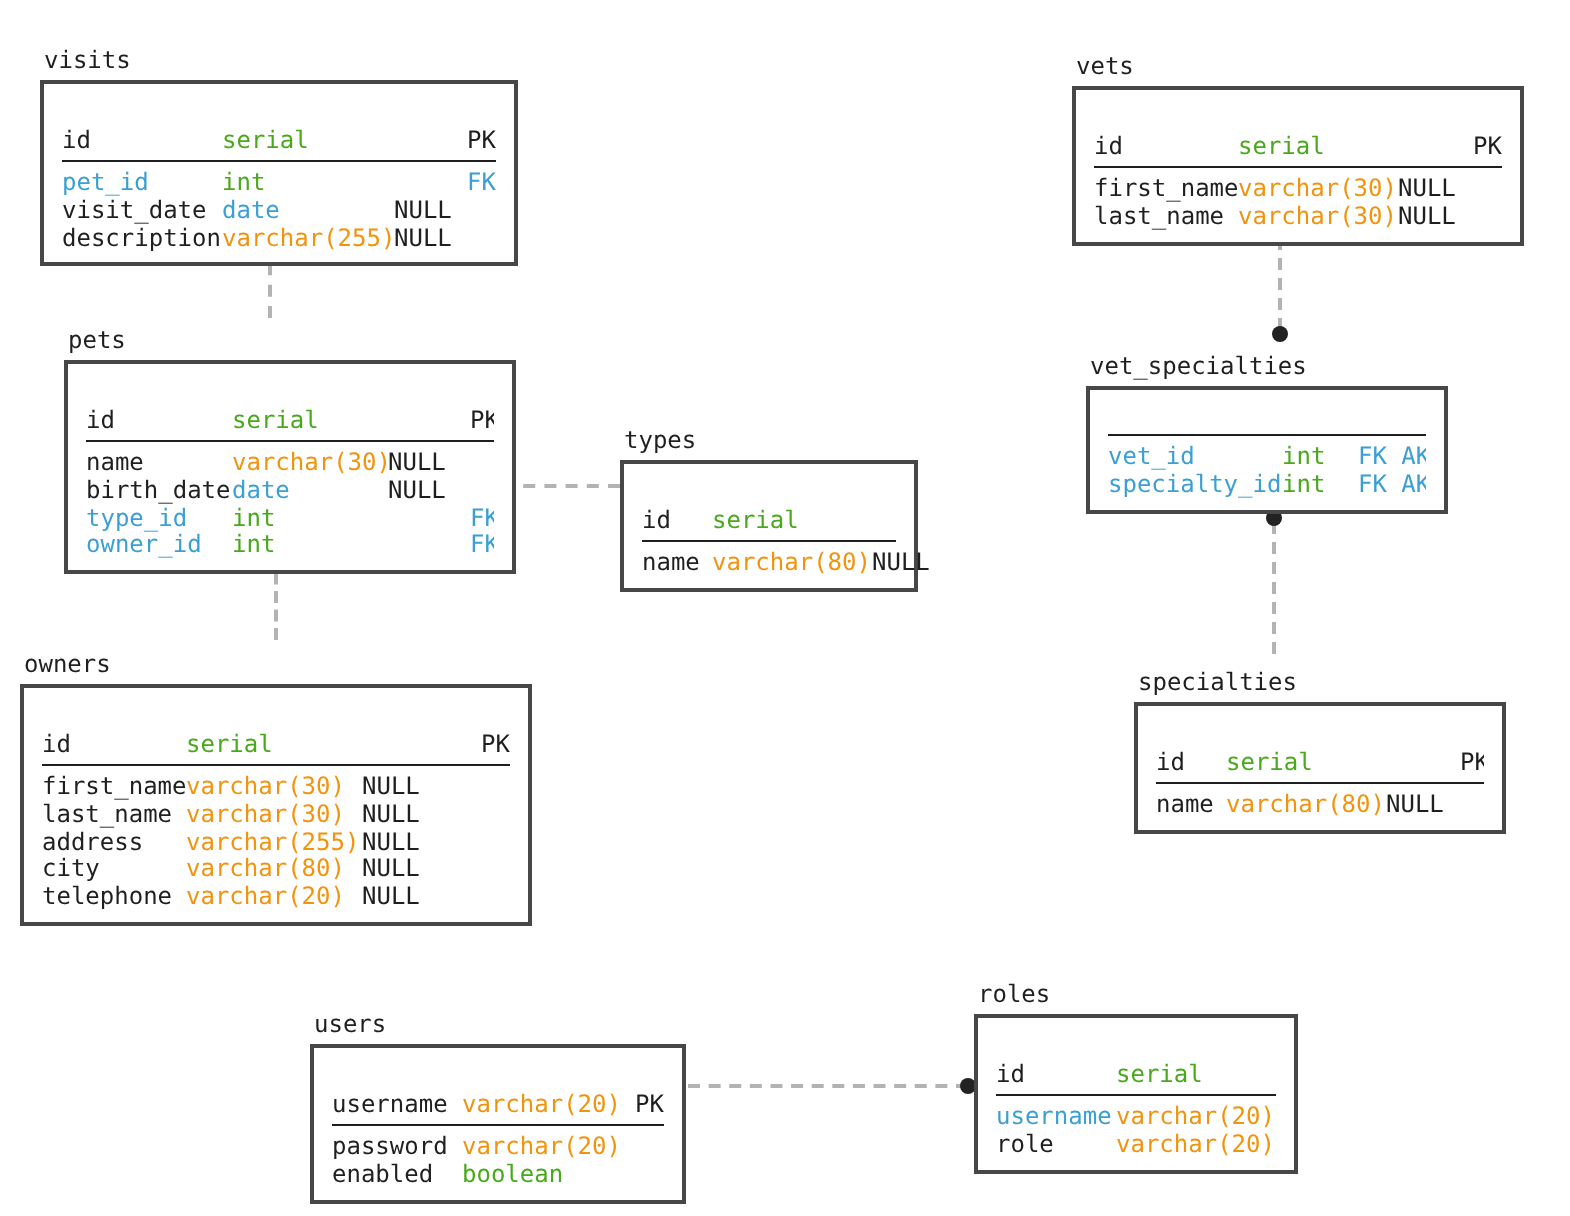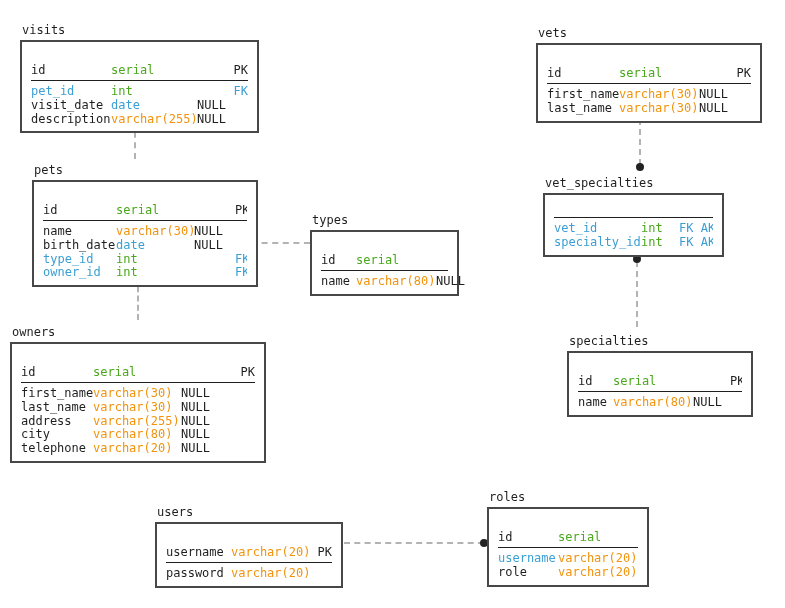--- a/index.html
+++ b/index.html
@@ -272,20 +272,25 @@
         <span class="c">username</span>
         <span class="c orange">varchar(20)</span>
         <span class="c key">PK</span>
       </div>
       <div class="sep"></div>
       <div class="row">
         <span class="c">password</span>
         <span class="c orange">varchar(20)</span>
         <span class="c key"></span>
       </div>
+      <div class="row">
+        <span class="c">enabled</span>
+        <span class="c green">boolean</span>
+        <span class="c key"></span>
+      </div>
     </div>
   </div>
 
   <div class="entity" style="left:487px;top:507px;width:162px;">
     <div class="etitle">roles</div>
     <div class="ebox g-roles">
       <div class="row hdr">
         <span class="c">id</span>
         <span class="c green">serial</span>
         <span class="c key">PK</span>

